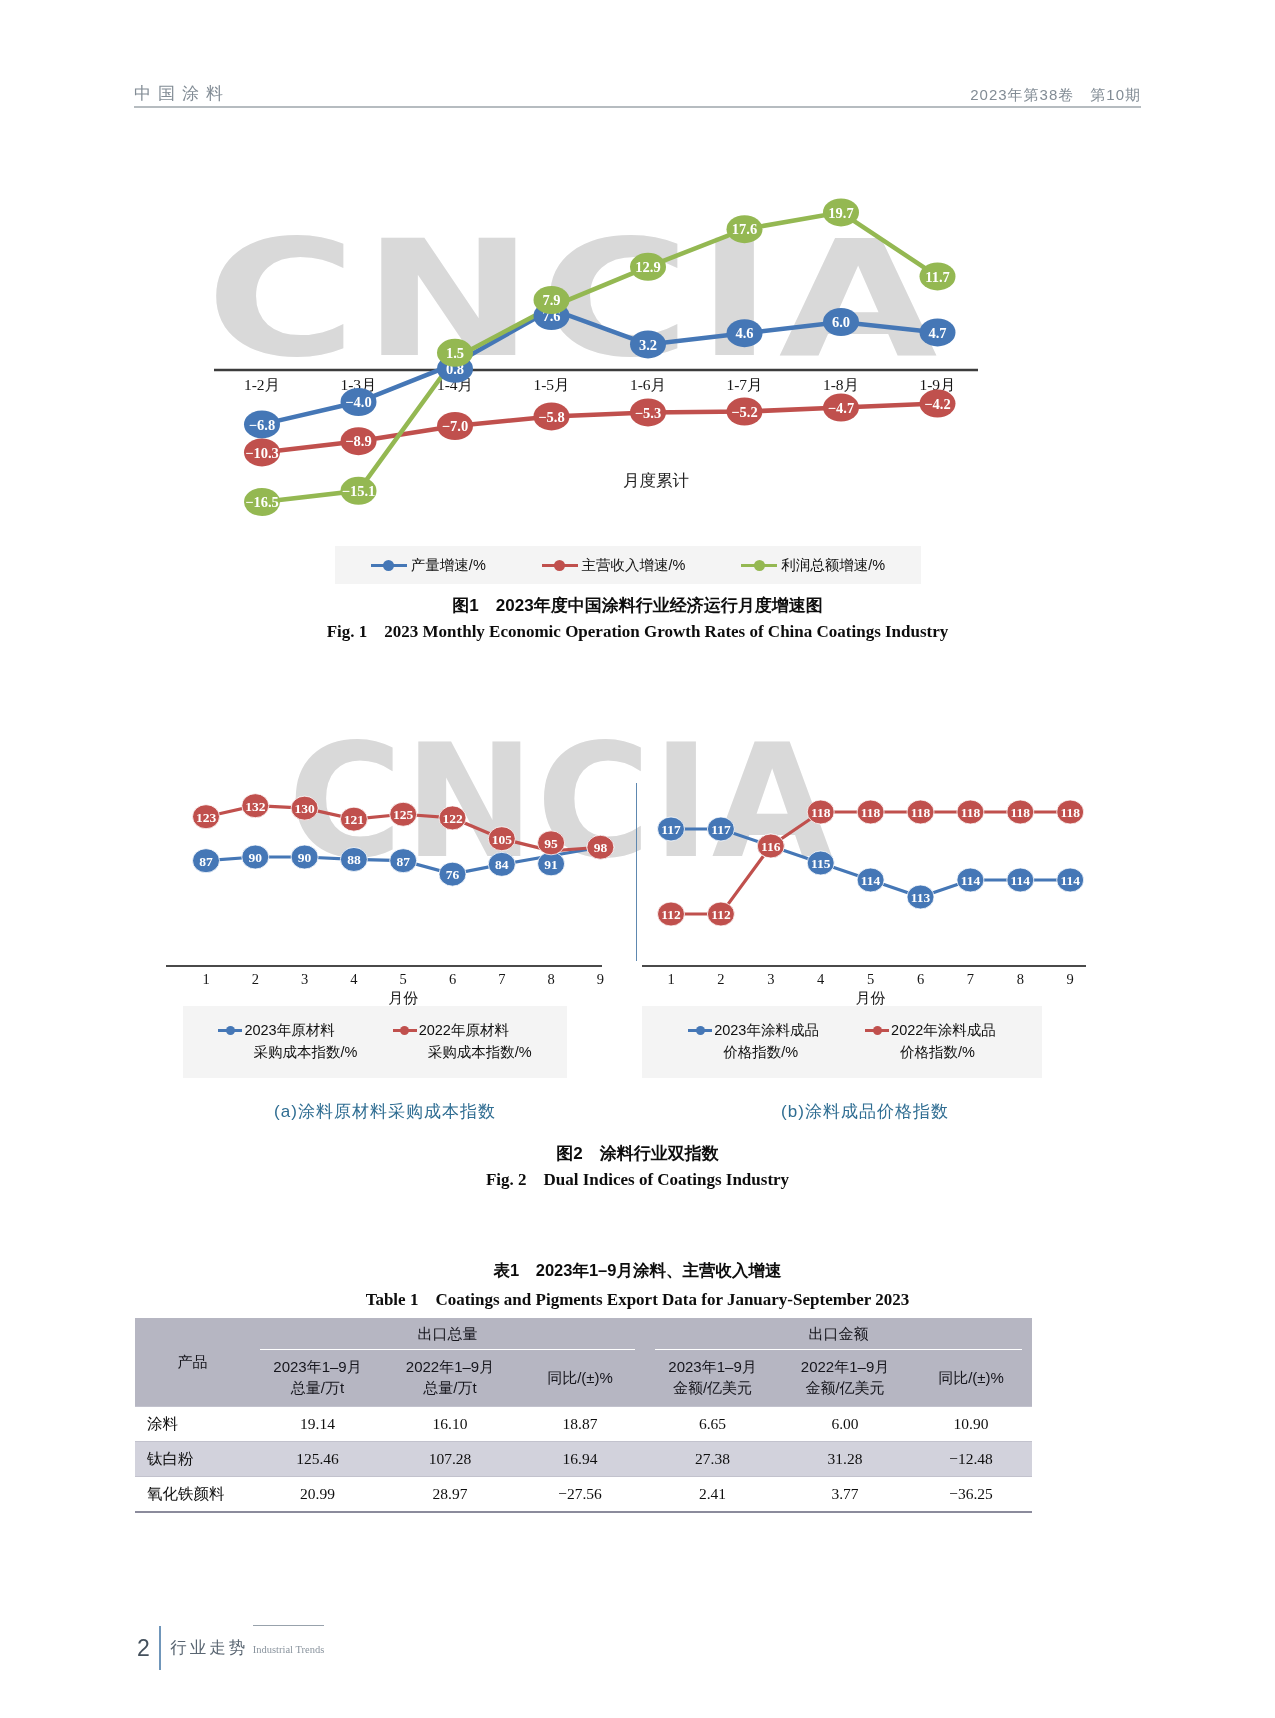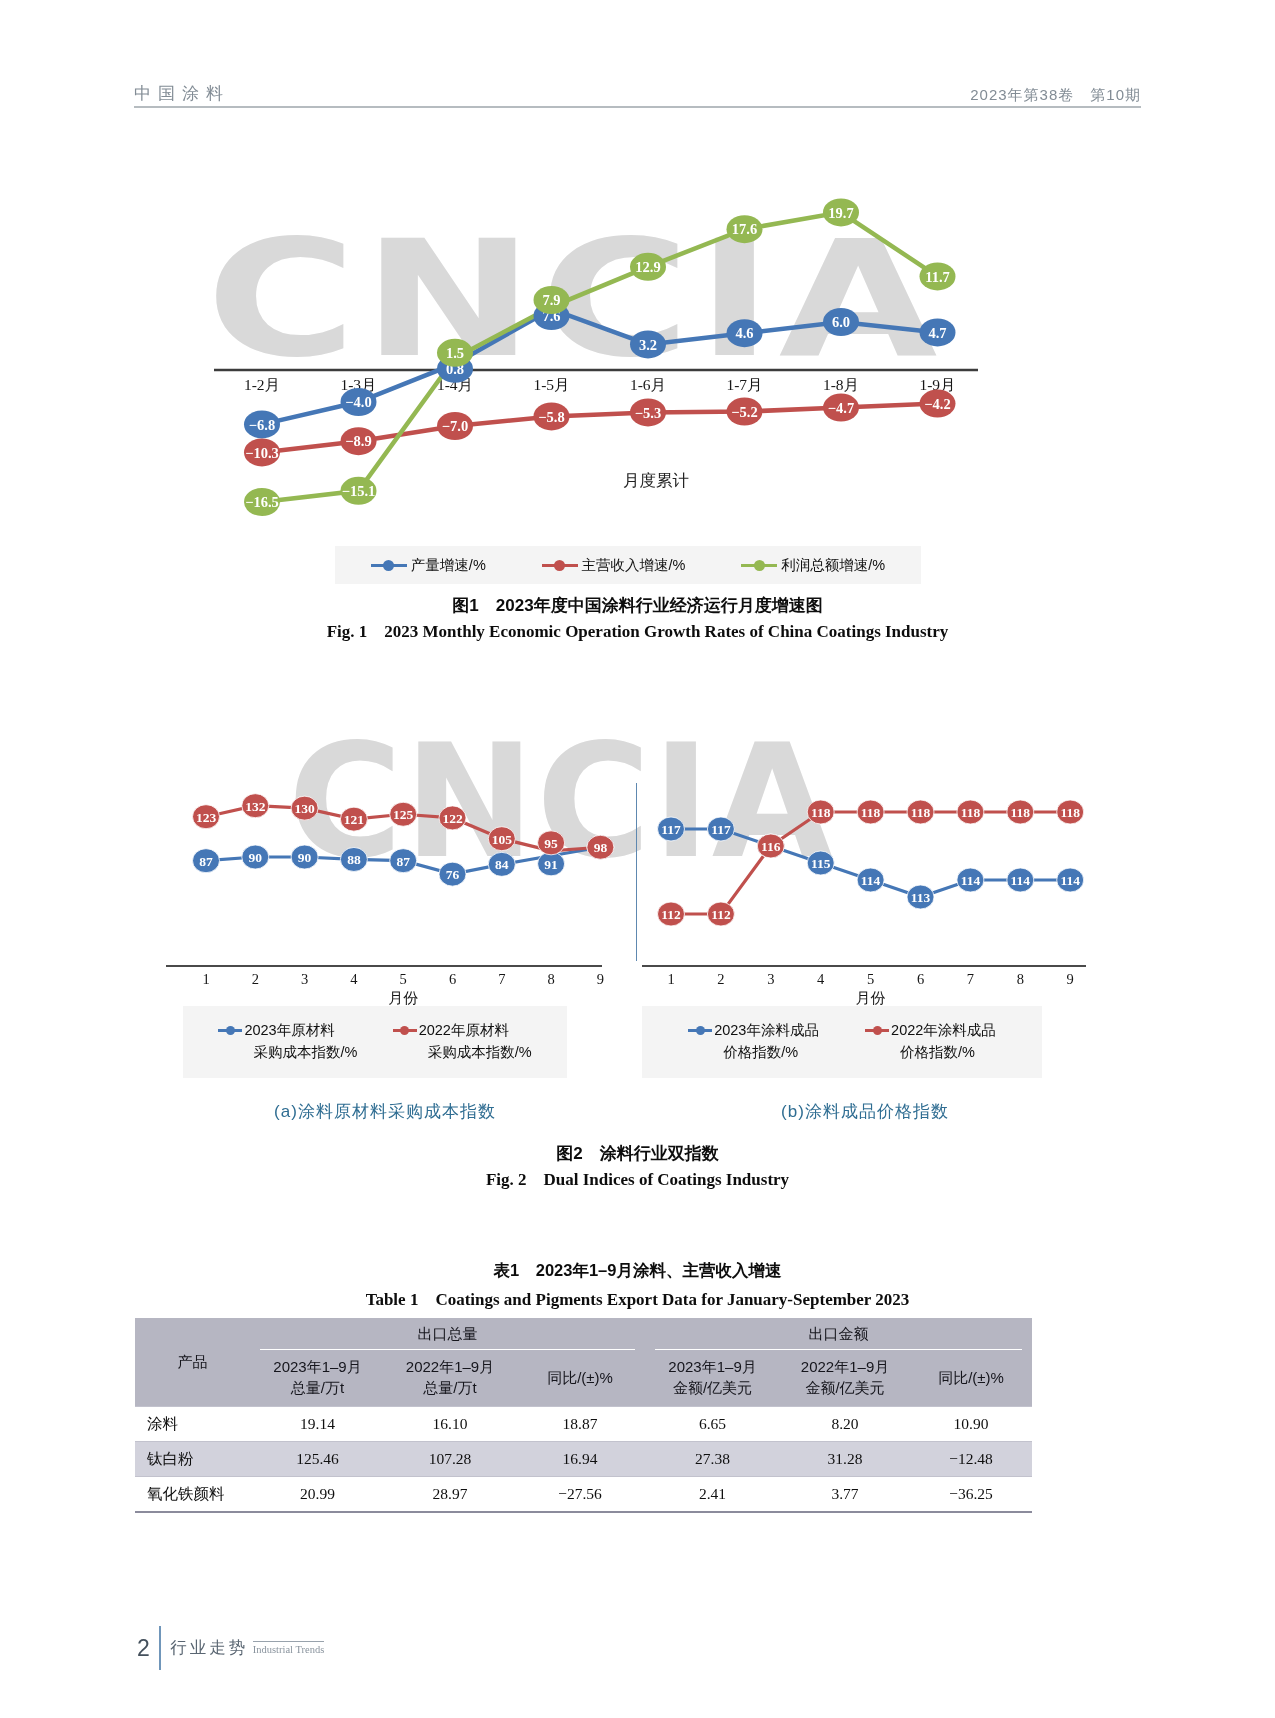--- a/index.html
+++ b/index.html
@@ -73,21 +73,21 @@
   .t1 td.prod{font-family:"Liberation Sans",sans-serif;text-align:left;padding-left:12px;}
   .t1 tbody tr{border-top:1px solid #c2c2cd;}
   .t1 tbody tr.alt{background:#d2d2dc;}
 
   
   .footer{position:absolute;left:137px;top:1626px;display:flex;align-items:center;gap:9px;}
   .fnum{font-size:23px;color:#44505c;}
   .fbar{width:2.5px;height:44px;background:#7096ba;}
   .fsec .cn{font-size:16.5px;color:#5a6672;font-weight:normal;letter-spacing:3px;}
   .fsec .en{font-size:10.5px;color:#8a949e;font-family:"Liberation Serif",serif;
-            border-top:1.2px solid #98a2ac;margin-top:3px;padding-top:2px;}
+            border-top:1.2px solid #98a2ac;margin-top:3px;padding-top:18px;}
 </style>
 </head>
 <body>
 
 <div class="page">
 
   <div class="hl">中国涂料</div>
   <div class="hr">2023年第38卷　第10期</div>
   <div class="hrule"></div>
 
@@ -353,21 +353,21 @@
           </th>
       </tr>
     </thead>
     <tbody>
       <tr>
         <td class="prod">涂料</td>
         <td>19.14</td>
         <td>16.10</td>
         <td>18.87</td>
         <td>6.65</td>
-        <td>8.20</td>
+        <td>6.00</td>
         <td>10.90</td>
       </tr>
       <tr class="alt">
         <td class="prod">钛白粉</td>
         <td>125.46</td>
         <td>107.28</td>
         <td>16.94</td>
         <td>27.38</td>
         <td>31.28</td>
         <td>−12.48</td>

